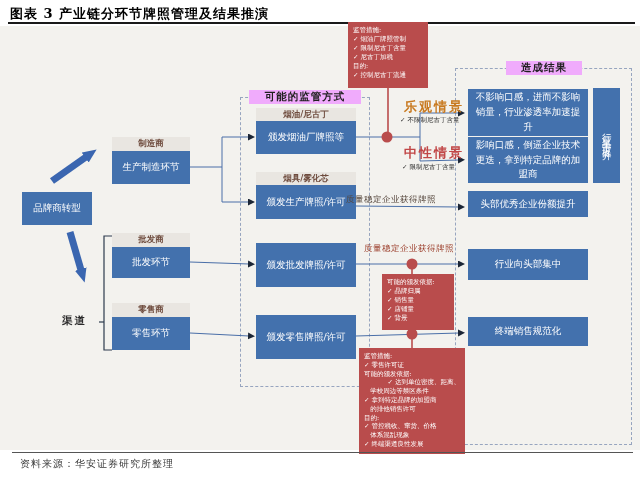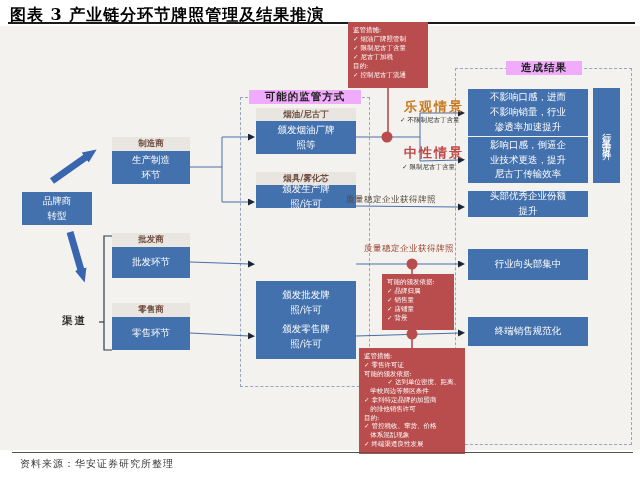--- a/index.html
+++ b/index.html
@@ -1,26 +1,26 @@
 <!DOCTYPE html>
 <html><head>
 <meta charset="utf-8">
 <style>
   html,body{margin:0;padding:0;}
   body{width:640px;height:478px;position:relative;background:#ffffff;
        font-family:"DejaVu Serif", serif;color:#222;overflow:hidden;}
   .abs{position:absolute;box-sizing:border-box;}
   .diagram-bg{left:0;top:26px;width:640px;height:424px;background:#f3f2ee;}
-  .fig-title{left:10px;top:5px;width:620px;font-size:16px;font-weight:bold;color:#000;letter-spacing:1px;}
+  .fig-title{left:10px;top:5px;width:620px;font-size:13px;font-weight:bold;color:#000;letter-spacing:1px;}
   .title-rule{left:8px;top:22px;width:627px;height:2px;background:#1a1a1a;}
   .footer-rule{left:12px;top:452px;width:621px;height:1px;background:#555;}
   .footer-text{left:20px;top:457px;font-size:10px;color:#3a3a3a;letter-spacing:1px;}
 
   .bluebox{background:#4371ad;color:#fff;display:flex;align-items:center;justify-content:center;
-           text-align:center;font-size:9.5px;line-height:1.55;padding:2px 20px;}
+           text-align:center;font-size:9.5px;line-height:1.55;padding:2px 4px;}
   .labelbar{background:#e9e6e1;color:#6e4b3d;display:flex;align-items:center;justify-content:center;
             font-size:8.5px;font-weight:bold;}
   .redbox{background:#b94c4c;color:#fff;padding:4px 5px;line-height:1.35;}
   .redbox .ln{white-space:pre;font-size:6.5px;line-height:9px;}
   .dashbox{border:1px dashed #97a5bf;background:transparent;}
   .paneltitle{background:#f0abfc;font-weight:bold;color:#1f1f1f;text-align:center;font-size:10.5px;
               letter-spacing:1px;padding:0 3px;}
   .scen{font-size:13px;font-weight:bold;letter-spacing:2px;}
   .scen-opt{color:#c8791f;}
   .scen-neu{color:#c14747;}
@@ -95,23 +95,23 @@
 <div class="abs labelbar" style="left:112px;top:233px;width:78px;height:14px;">批发商</div>
 <div class="abs bluebox" style="left:112px;top:247px;width:78px;height:31px;">批发环节</div>
 
 <div class="abs labelbar" style="left:112px;top:303px;width:78px;height:14px;">零售商</div>
 <div class="abs bluebox" style="left:112px;top:317px;width:78px;height:33px;">零售环节</div>
 
 <div class="abs labelbar" style="left:256px;top:108px;width:100px;height:13px;">烟油/尼古丁</div>
 <div class="abs bluebox" style="left:256px;top:121px;width:100px;height:33px;">颁发烟油厂牌照等</div>
 
 <div class="abs labelbar" style="left:256px;top:172px;width:100px;height:13px;">烟具/雾化芯</div>
-<div class="abs bluebox" style="left:256px;top:185px;width:100px;height:23px;">颁发生产牌照/许可</div>
+<div class="abs bluebox" style="left:256px;top:185px;width:100px;height:34px;">颁发生产牌照/许可</div>
 
-<div class="abs bluebox" style="left:256px;top:243px;width:100px;height:44px;margin-top:38px;">颁发批发牌照/许可</div>
+<div class="abs bluebox" style="left:256px;top:243px;width:100px;height:44px;">颁发批发牌照/许可</div>
 <div class="abs bluebox" style="left:256px;top:315px;width:100px;height:44px;">颁发零售牌照/许可</div>
 
 <div class="abs redbox" style="left:348px;top:22px;width:80px;height:66px;">
   <div class="ln">监管措施:</div>
   <div class="ln">✓ 烟油厂牌照管制</div>
   <div class="ln">✓ 限制尼古丁含量</div>
   <div class="ln">✓ 尼古丁加税</div>
   <div class="ln">目的:</div>
   <div class="ln">✓ 控制尼古丁流通</div>
 </div>
@@ -140,20 +140,20 @@
   <div class="ln" style="line-height:8.8px;">   学校周边等禁区条件</div>
   <div class="ln" style="line-height:8.8px;">✓ 拿到特定品牌的加盟商</div>
   <div class="ln" style="line-height:8.8px;">   的排他销售许可</div>
   <div class="ln" style="line-height:8.8px;">目的:</div>
   <div class="ln" style="line-height:8.8px;">✓ 管控税收、窜货、价格</div>
   <div class="ln" style="line-height:8.8px;">   体系混乱现象</div>
   <div class="ln" style="line-height:8.8px;">✓ 终端渠道良性发展</div>
 </div>
 
 <div class="abs bluebox" style="left:468px;top:89px;width:120px;height:47px;">不影响口感，进而不影响销量，行业渗透率加速提升</div>
-<div class="abs bluebox" style="left:468px;top:137px;width:120px;height:46px;">影响口感，倒逼企业技术更迭，提升尼古丁传输效率</div>
+<div class="abs bluebox" style="left:468px;top:137px;width:120px;height:46px;">影响口感，倒逼企业技术更迭，拿到特定品牌的加盟商</div>
 <div class="abs bluebox vertical" style="left:593px;top:88px;width:27px;height:95px;">行业集中度提升</div>
 <div class="abs bluebox" style="left:468px;top:191px;width:120px;height:26px;">头部优秀企业份额提升</div>
 <div class="abs bluebox" style="left:468px;top:249px;width:120px;height:31px;">行业向头部集中</div>
 <div class="abs bluebox" style="left:468px;top:317px;width:120px;height:29px;">终端销售规范化</div>
 
 <div class="abs footer-rule"></div>
 <div class="abs footer-text">资料来源：华安证券研究所整理</div>
 
 </body></html>

